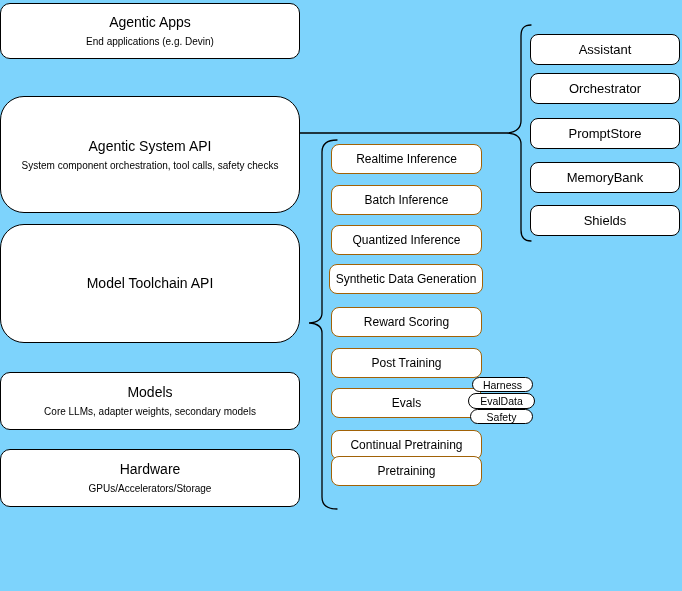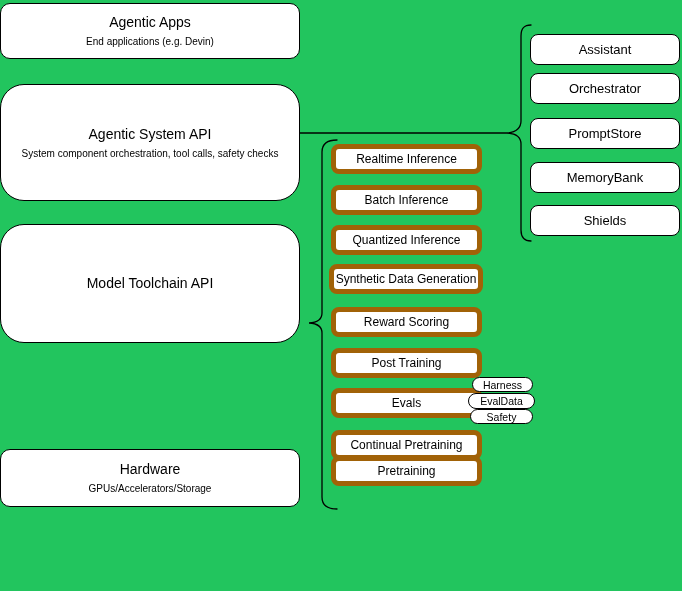--- a/index.html
+++ b/index.html
@@ -1,45 +1,45 @@
 <!DOCTYPE html>
 <html><head>
 <meta charset="utf-8">
 <style>
   html,body{margin:0;padding:0;background:#ffffff;}
   .canvas{
     position:relative;
     width:682px;height:591px;
-    background:#22c55e;
+    background:#7dd3fc;
     font-family:"Liberation Sans","DejaVu Sans",sans-serif;
     color:#000;
     overflow:hidden;
   }
   svg.connectors{position:absolute;left:0;top:0;pointer-events:none;z-index:0;}
 
   
   .lbox{
     position:absolute;left:0;width:300px;
     background:#fff;border:1px solid #000;box-sizing:border-box;
     display:flex;flex-direction:column;align-items:center;justify-content:center;
     text-align:center;z-index:1;
   }
   .lbox .t{font-size:14px;line-height:17px;}
   .lbox .s{font-size:10px;line-height:13px;margin-top:4px;}
   .lb1{top:3px;height:56px;border-radius:10px;}
-  .lb2{top:84px;height:117px;border-radius:24px;}
+  .lb2{top:96px;height:117px;border-radius:24px;}
   .lb3{top:224px;height:119px;border-radius:24px;}
   .lb4{top:372px;height:58px;border-radius:10px;}
   .lb5{top:449px;height:58px;border-radius:10px;}
   .lb6{top:532px;height:58px;border-radius:10px;}
 
   
   .mbox{
     position:absolute;left:331px;width:151px;height:30px;
-    background:#fff;border:5px solid #a16207;box-sizing:border-box;border-radius:8px;
+    background:#fff;border:1px solid #a16207;box-sizing:border-box;border-radius:8px;
     display:flex;align-items:center;justify-content:center;
     font-size:12px;text-align:center;z-index:1;
   }
   .mb1{top:144px;}
   .mb2{top:185px;}
   .mb3{top:225px;}
   .mb4{top:264px;left:329px;width:154px;}
   .mb5{top:307px;}
   .mb6{top:348px;}
   .mb7{top:388px;}
@@ -87,20 +87,24 @@
     <div class="t">Agentic Apps</div>
     <div class="s">End applications (e.g. Devin)</div>
   </div>
   <div class="lbox lb2">
     <div class="t">Agentic System API</div>
     <div class="s">System component orchestration, tool calls, safety checks</div>
   </div>
   <div class="lbox lb3">
     <div class="t">Model Toolchain API</div>
   </div>
+  <div class="lbox lb4">
+    <div class="t">Models</div>
+    <div class="s">Core LLMs, adapter weights, secondary models</div>
+  </div>
   <div class="lbox lb5">
     <div class="t">Hardware</div>
     <div class="s">GPUs/Accelerators/Storage</div>
   </div>
 
   <div class="mbox mb1">Realtime Inference</div>
   <div class="mbox mb3">Quantized Inference</div>
   <div class="mbox mb2">Batch Inference</div>
   <div class="mbox mb4">Synthetic Data Generation</div>
   <div class="mbox mb5">Reward Scoring</div>

